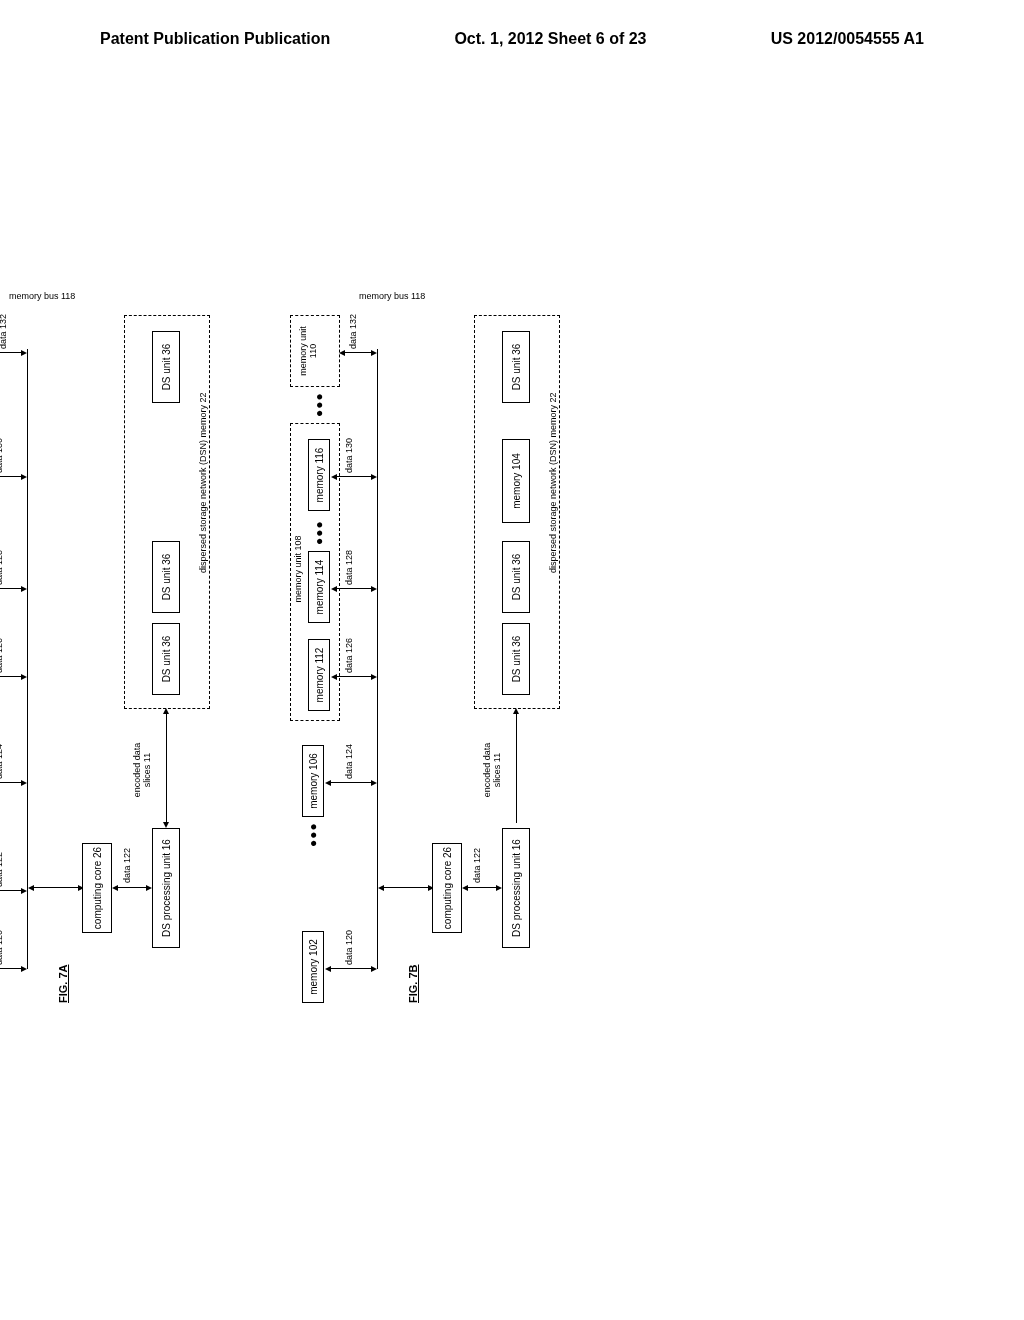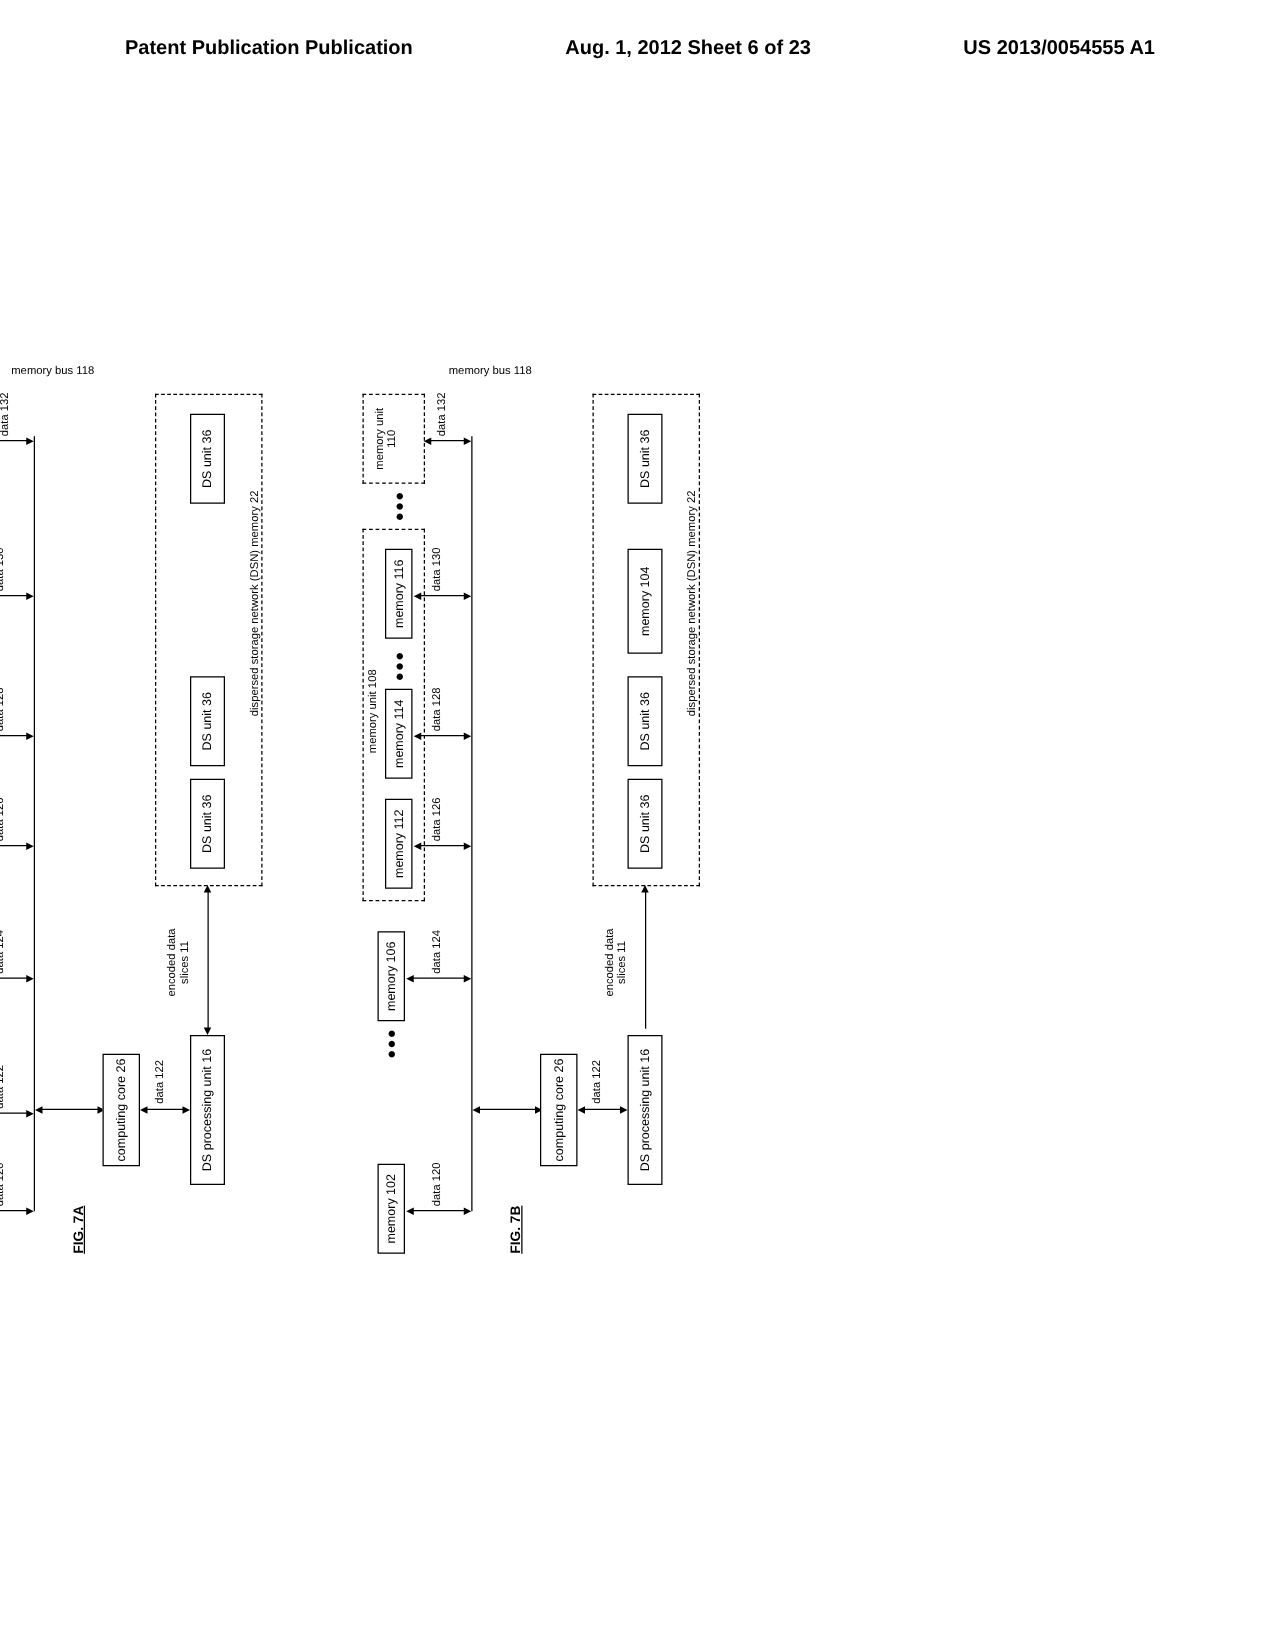--- a/index.html
+++ b/index.html
@@ -108,22 +108,22 @@
     font-size: 12px;
     font-weight: bold;
     letter-spacing: 1px;
   }
 </style>
 </head>
 <body>
 
 <div class="page-header">
   <span>Patent Publication Publication</span>
-  <span>Aug. 1, 2012  Sheet 6 of 23</span>
-  <span>US 2013/0054555 A1</span>
+  <span>Oct. 1, 2012  Sheet 6 of 23</span>
+  <span>US 2012/0054555 A1</span>
 </div>
 
 <div class="diagram-container">
 
   <div class="fig fig-a">
     <div class="fig-label" style="left:0; top:105px">FIG. 7A</div>
 
     <div class="arrow arrow-horiz" style="left:34px; top:75px; width:620px"></div>
     <div class="rotlabel" style="left:712px; top:57px">memory bus 118</div>
 

